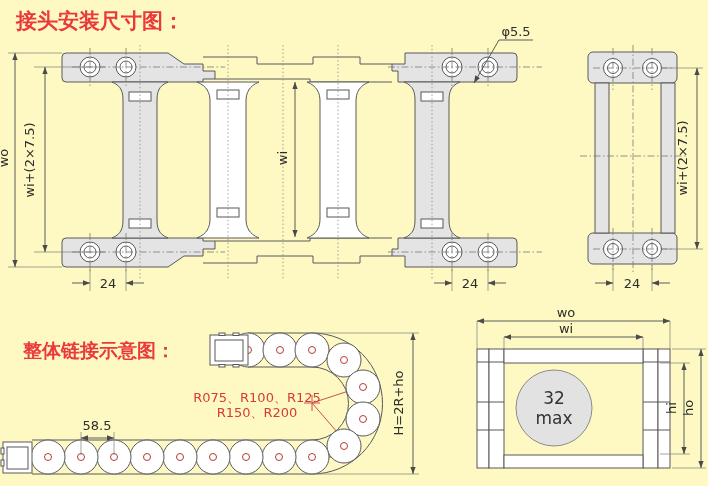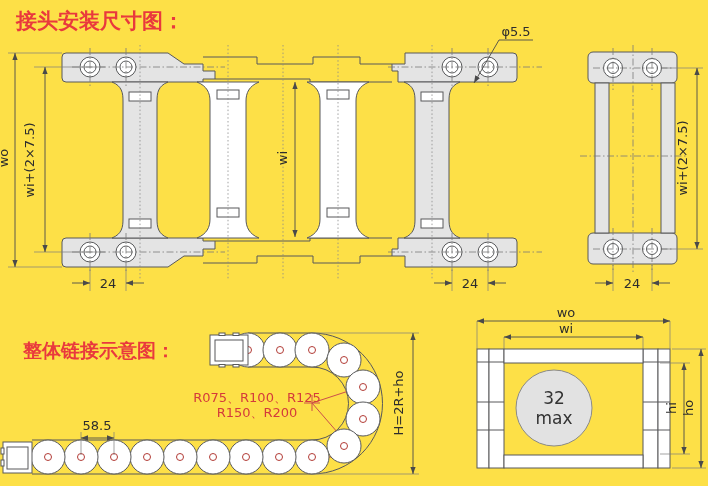--- a/index.html
+++ b/index.html
@@ -1,16 +1,16 @@
 <!DOCTYPE html>
 <html><head>
 <meta charset="utf-8">
 <style>
   html,body{margin:0;padding:0;background:#fff;}
-  .canvas{position:relative;width:708px;height:486px;background:#fde047;overflow:hidden;}
+  .canvas{position:relative;width:708px;height:486px;background:#fef9c3;overflow:hidden;}
   svg{display:block;}
   .title1{font:bold 21px "Liberation Sans","DejaVu Sans",sans-serif;fill:#e9393d;}
   .title2{font:bold 19px "Liberation Sans","DejaVu Sans",sans-serif;fill:#e9393d;}
   .lbl{font:13px "DejaVu Sans","Liberation Sans",sans-serif;fill:#2d2d2d;}
   .lblred{font:13px "DejaVu Sans","Liberation Sans",sans-serif;fill:#d43b3b;}
   .big{font:17px "DejaVu Sans","Liberation Sans",sans-serif;fill:#333;}
   .part{fill:#e4e4e4;stroke:#58595b;stroke-width:1;}
   .white{fill:#fff;stroke:#58595b;stroke-width:1;}
   .edge{fill:none;stroke:#58595b;stroke-width:1;}
   .cl{fill:none;stroke:#7a7a7a;stroke-width:0.8;stroke-dasharray:7 2.5 1.5 2.5;}

